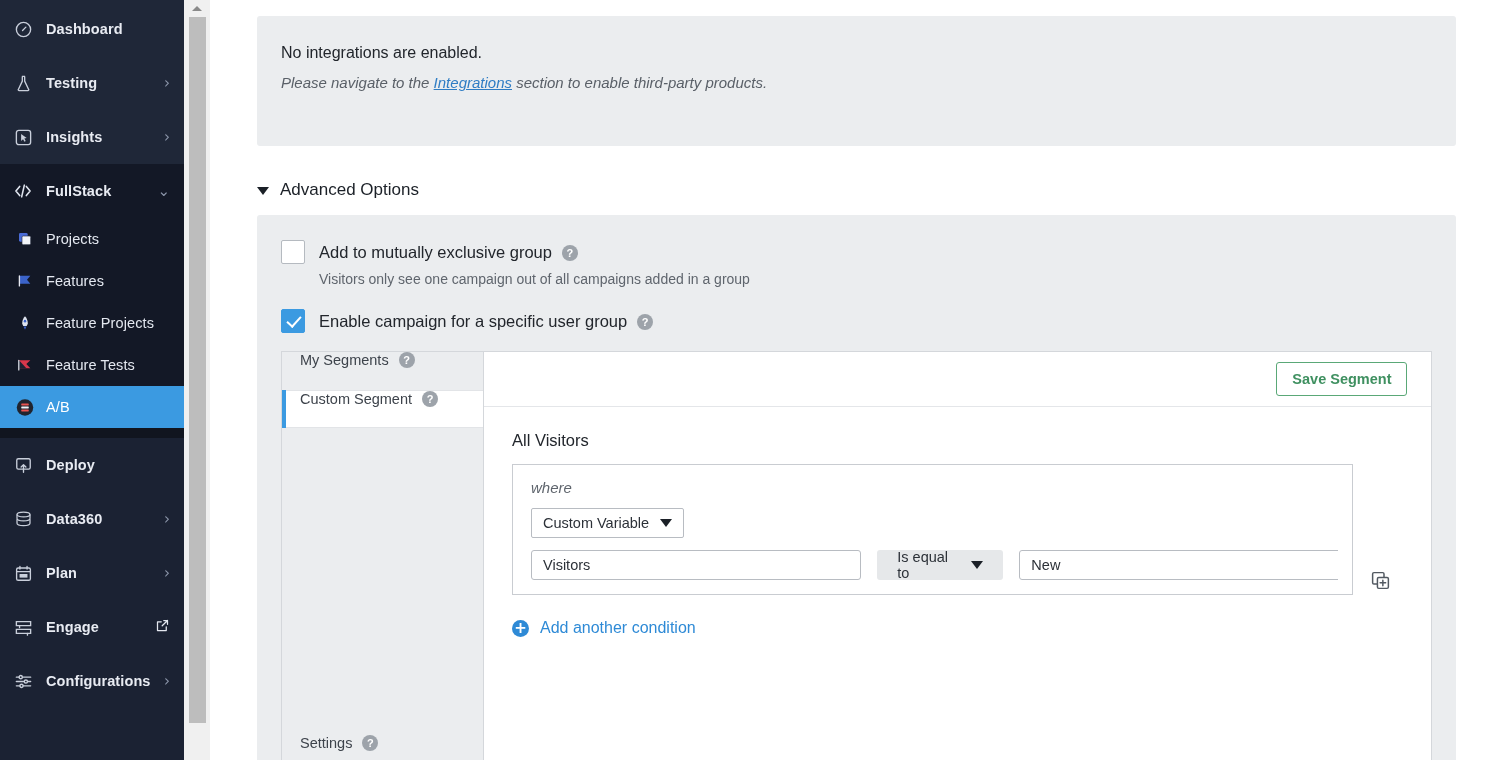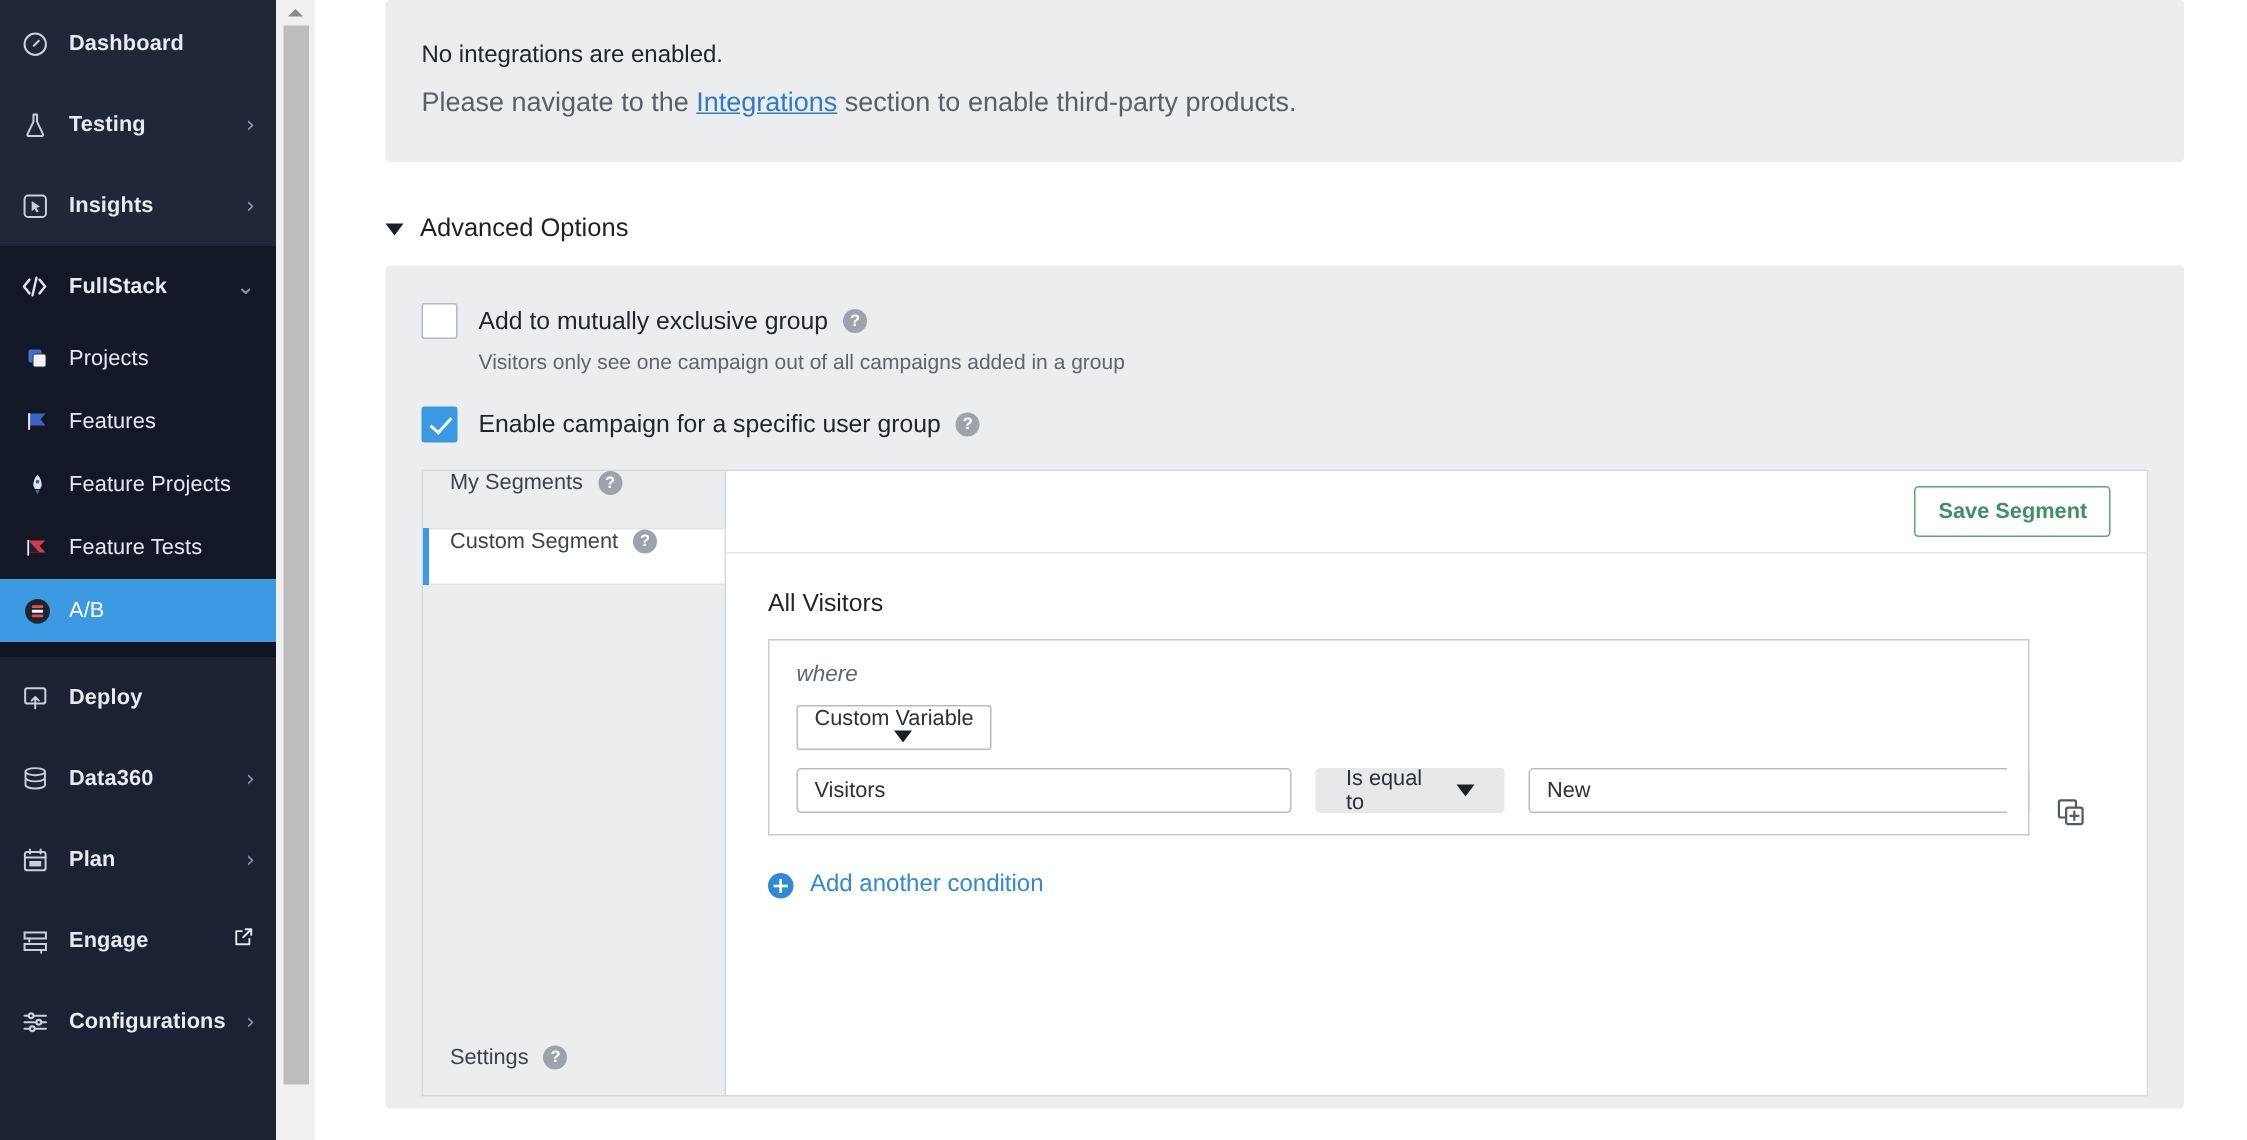--- a/index.html
+++ b/index.html
@@ -86,27 +86,27 @@
     position: relative;
     padding-left: 47px;
     padding-right: 42px;
     overflow: hidden;
   }
 
   .banner {
     background: #ebedef;
     border-radius: 3px;
     padding: 28px 0 26px 24px;
-    margin-top: 0;
-    height: 108px;
+    margin-top: 16px;
+    height: 130px;
   }
   .banner-title {
     font-size: 16px; color: #22262c; margin-bottom: 12px;
   }
-  .banner-sub { font-size: 18px; color: #5a6068; }
+  .banner-sub { font-size: 15px; color: #5a6068; font-style: italic; }
   .banner-sub a {
     color: #2e7cc4; text-decoration: underline;
   }
 
   .adv-header {
     display: flex; align-items: center;
     margin-top: 34px; margin-bottom: 15px;
     cursor: pointer;
   }
   .adv-caret {
@@ -248,21 +248,20 @@
   }
   .dd-outline {
     display: inline-flex; align-items: center;
     border: 1px solid #b8bcc2;
     background: #ffffff;
     border-radius: 2px;
     height: 30px;
     padding: 0 11px;
     font-size: 14.5px; color: #2c3138;
     cursor: pointer;
-    flex-direction: column;
   }
   .caret-solid {
     width: 0; height: 0;
     border-left: 6px solid transparent;
     border-right: 6px solid transparent;
     border-top: 8px solid #1b2027;
     margin-left: 11px;
   }
   .field-row { display: flex; align-items: center; margin-top: 12px; }
   .txt-input {

